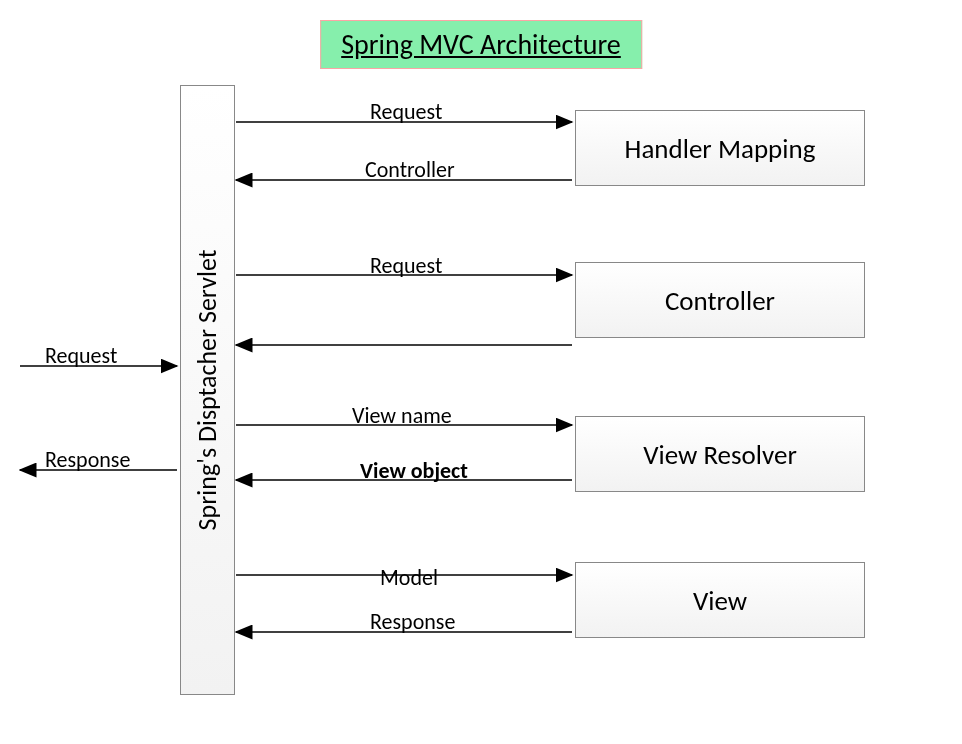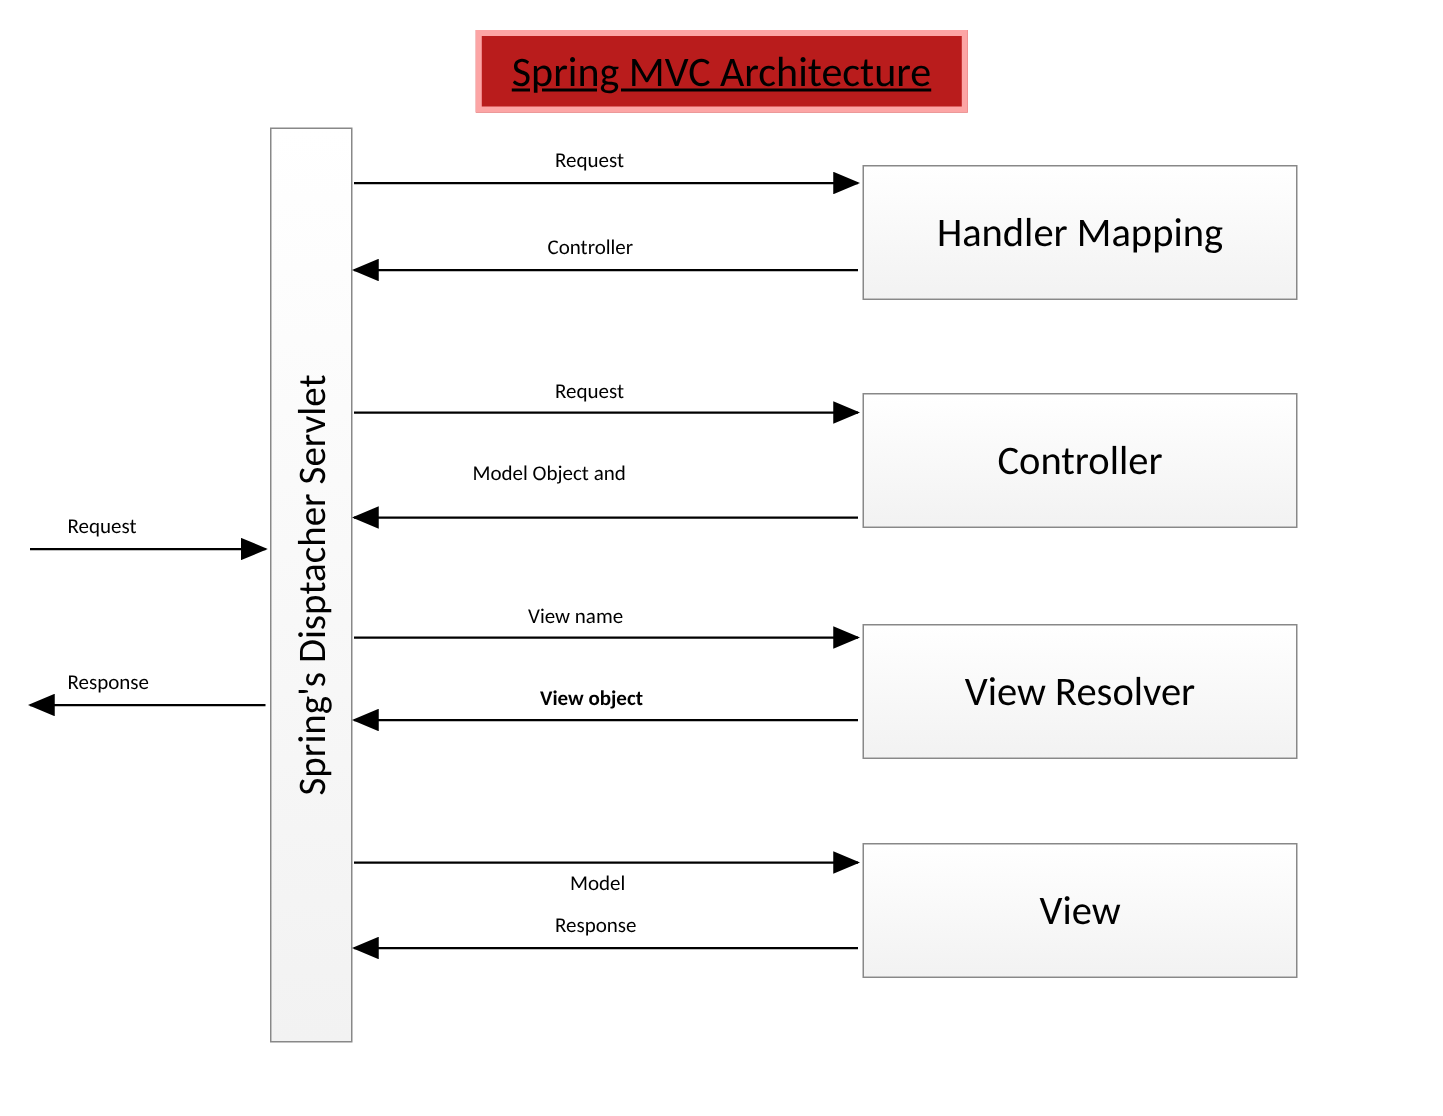--- a/index.html
+++ b/index.html
@@ -10,23 +10,23 @@
       height: 744px;
       position: relative;
     }
     .title {
       position: absolute;
       top: 20px;
       left: 50%;
       transform: translateX(-50%);
       font-size: 28px;
       text-decoration: underline;
-      border: 4px solid #fca5a5;
+      border: 1px solid #fca5a5;
       padding: 6px 20px;
-      background: #b91c1c;
+      background: #86efac;
     }
     .dispatcher {
       position: absolute;
       left: 180px;
       top: 85px;
       width: 55px;
       height: 610px;
       border: 1px solid #888;
       background: linear-gradient(to bottom, #fff, #f2f2f2);
       display: flex;
@@ -34,36 +34,36 @@
       justify-content: center;
     }
     .dispatcher-label {
       transform: rotate(-90deg);
       white-space: nowrap;
       font-size: 26px;
     }
     .component {
       position: absolute;
       width: 290px;
-      height: 90px;
+      height: 76px;
       border: 1px solid #888;
       background: linear-gradient(to bottom, #fff, #f2f2f2);
       display: flex;
       align-items: center;
       justify-content: center;
       font-size: 27px;
     }
     .c1 { left: 575px; top: 110px; }
     .c2 { left: 575px; top: 262px; }
     .c3 { left: 575px; top: 416px; }
     .c4 { left: 575px; top: 562px; }
     .arrow-label {
       position: absolute;
-      font-size: 14px;
-      text-align: left;
+      font-size: 22px;
+      text-align: right;
     }
     .arrow-label.multi {
       line-height: 1.1;
     }
     svg.arrow-svg {
       position: absolute;
       top: 0;
       left: 0;
       width: 962px;
       height: 744px;
@@ -110,20 +110,20 @@
 </svg>
 
 <div class="arrow-label" style="left:45px; top:342px;">Request</div>
 <div class="arrow-label" style="left:45px; top:446px;">Response</div>
 
 <div class="arrow-label" style="left:370px; top:98px;">Request</div>
 <div class="arrow-label" style="left:365px; top:156px;">Controller</div>
 
 <div class="arrow-label" style="left:370px; top:252px;">Request</div>
 <div class="arrow-label multi" style="left:315px; top:308px; width:200px;">
-  <span>Model Object and</span><br>
+  <br>
 </div>
 
 <div class="arrow-label" style="left:352px; top:402px;">View name</div>
 <div class="arrow-label" style="left:360px; top:457px;font-weight:bold;">View object</div>
 
-<div class="arrow-label" style="left:380px; top:580px;">Model</div>
+<div class="arrow-label" style="left:380px; top:564px;">Model</div>
 <div class="arrow-label" style="left:370px; top:608px;">Response</div>
 
 </body></html>

